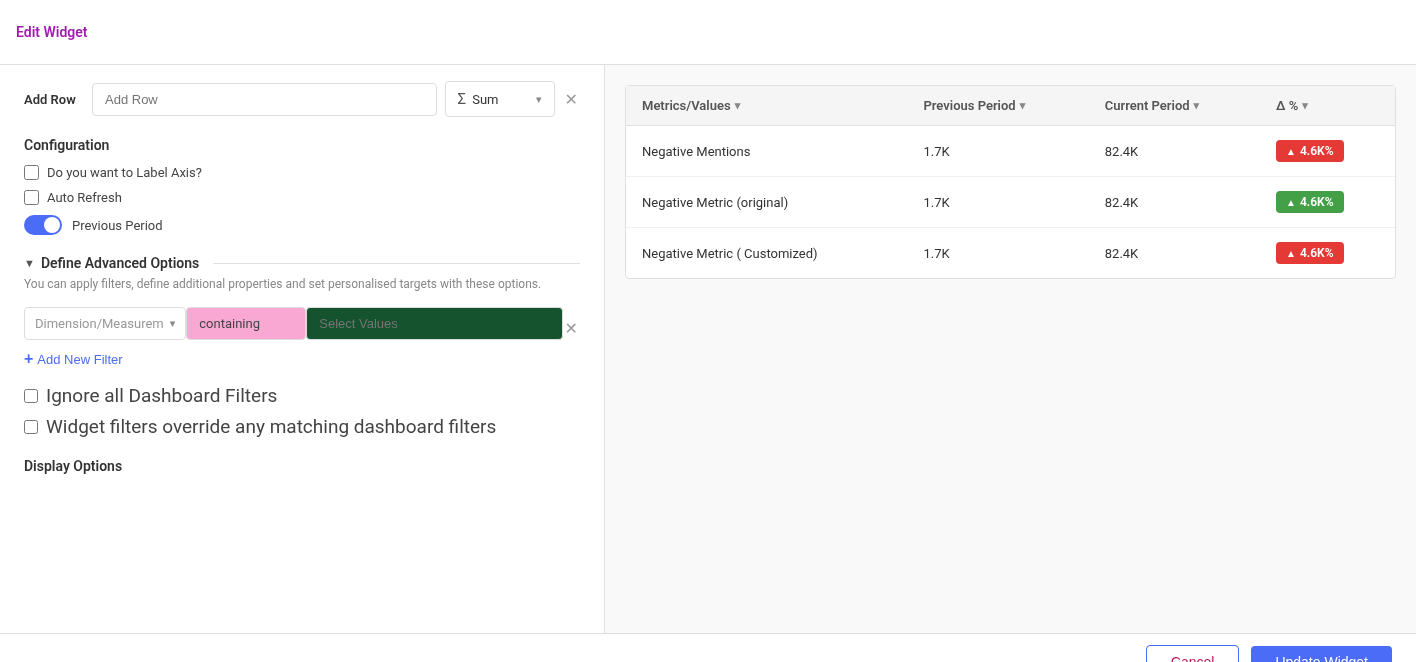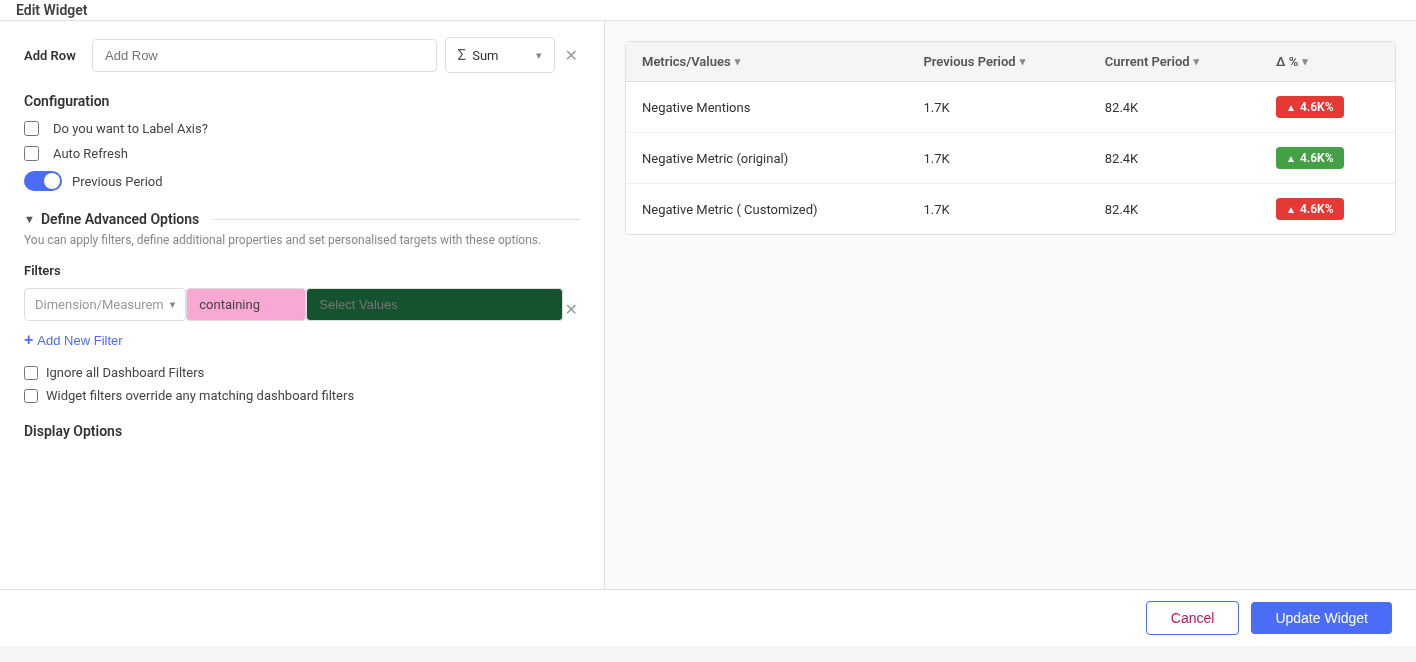--- a/index.html
+++ b/index.html
@@ -8,24 +8,24 @@
       font-size: 14px;
       background: #f5f5f5;
       color: #333;
       height: 662px;
       overflow: hidden;
     }
 
     .page-title {
       font-size: 14px;
       font-weight: 600;
-      padding: 2px 16px;
+      padding: 24px 16px;
       background: #fff;
       border-bottom: 1px solid #e0e0e0;
-      color: #404040;
+      color: #a21caf;
     }
 
     .main-layout {
       display: flex;
       height: calc(662px - 37px - 57px);
     }
 
     
     .left-panel {
       width: 605px;
@@ -92,21 +92,21 @@
       margin-bottom: 12px;
     }
 
     .config-section {
       margin-bottom: 20px;
     }
 
     .checkbox-row {
       display: flex;
       align-items: center;
-      gap: 14px;
+      gap: 8px;
       margin-bottom: 10px;
     }
 
     .checkbox-row input[type="checkbox"] {
       width: 15px;
       height: 15px;
       cursor: pointer;
     }
 
     .checkbox-label {
@@ -265,21 +265,21 @@
       align-items: center;
       gap: 8px;
     }
 
     .checkbox-item input[type="checkbox"] {
       width: 14px;
       height: 14px;
     }
 
     .checkbox-item-label {
-      font-size: 13px;
+      font-size: 19px;
       color: #444;
     }
 
     .checkbox-item-label.disabled {
       color: #aaa;
     }
 
     .display-options-title {
       font-weight: 600;
       font-size: 14px;
@@ -446,21 +446,20 @@
 
     <div class="advanced-section">
       <div class="advanced-header">
         <span class="chevron-icon">▼</span>
         <span class="advanced-title">Define Advanced Options</span>
         <div class="divider-line"></div>
       </div>
       <div class="advanced-desc">You can apply filters, define additional properties and set personalised targets with these options.</div>
 
       <div class="filters-section">
-        <div class="filters-title">Filters</div>
 
         <div class="filter-row">
           <div class="filter-select">
             <span>Dimension/Measurem</span>
             <span style="margin-left:auto; font-size:11px; color:#888;">▾</span>
           </div>
           <div class="filter-containing">
             <span>containing</span>
           </div>
           <input class="filter-values" type="text" placeholder="Select Values" style="">

